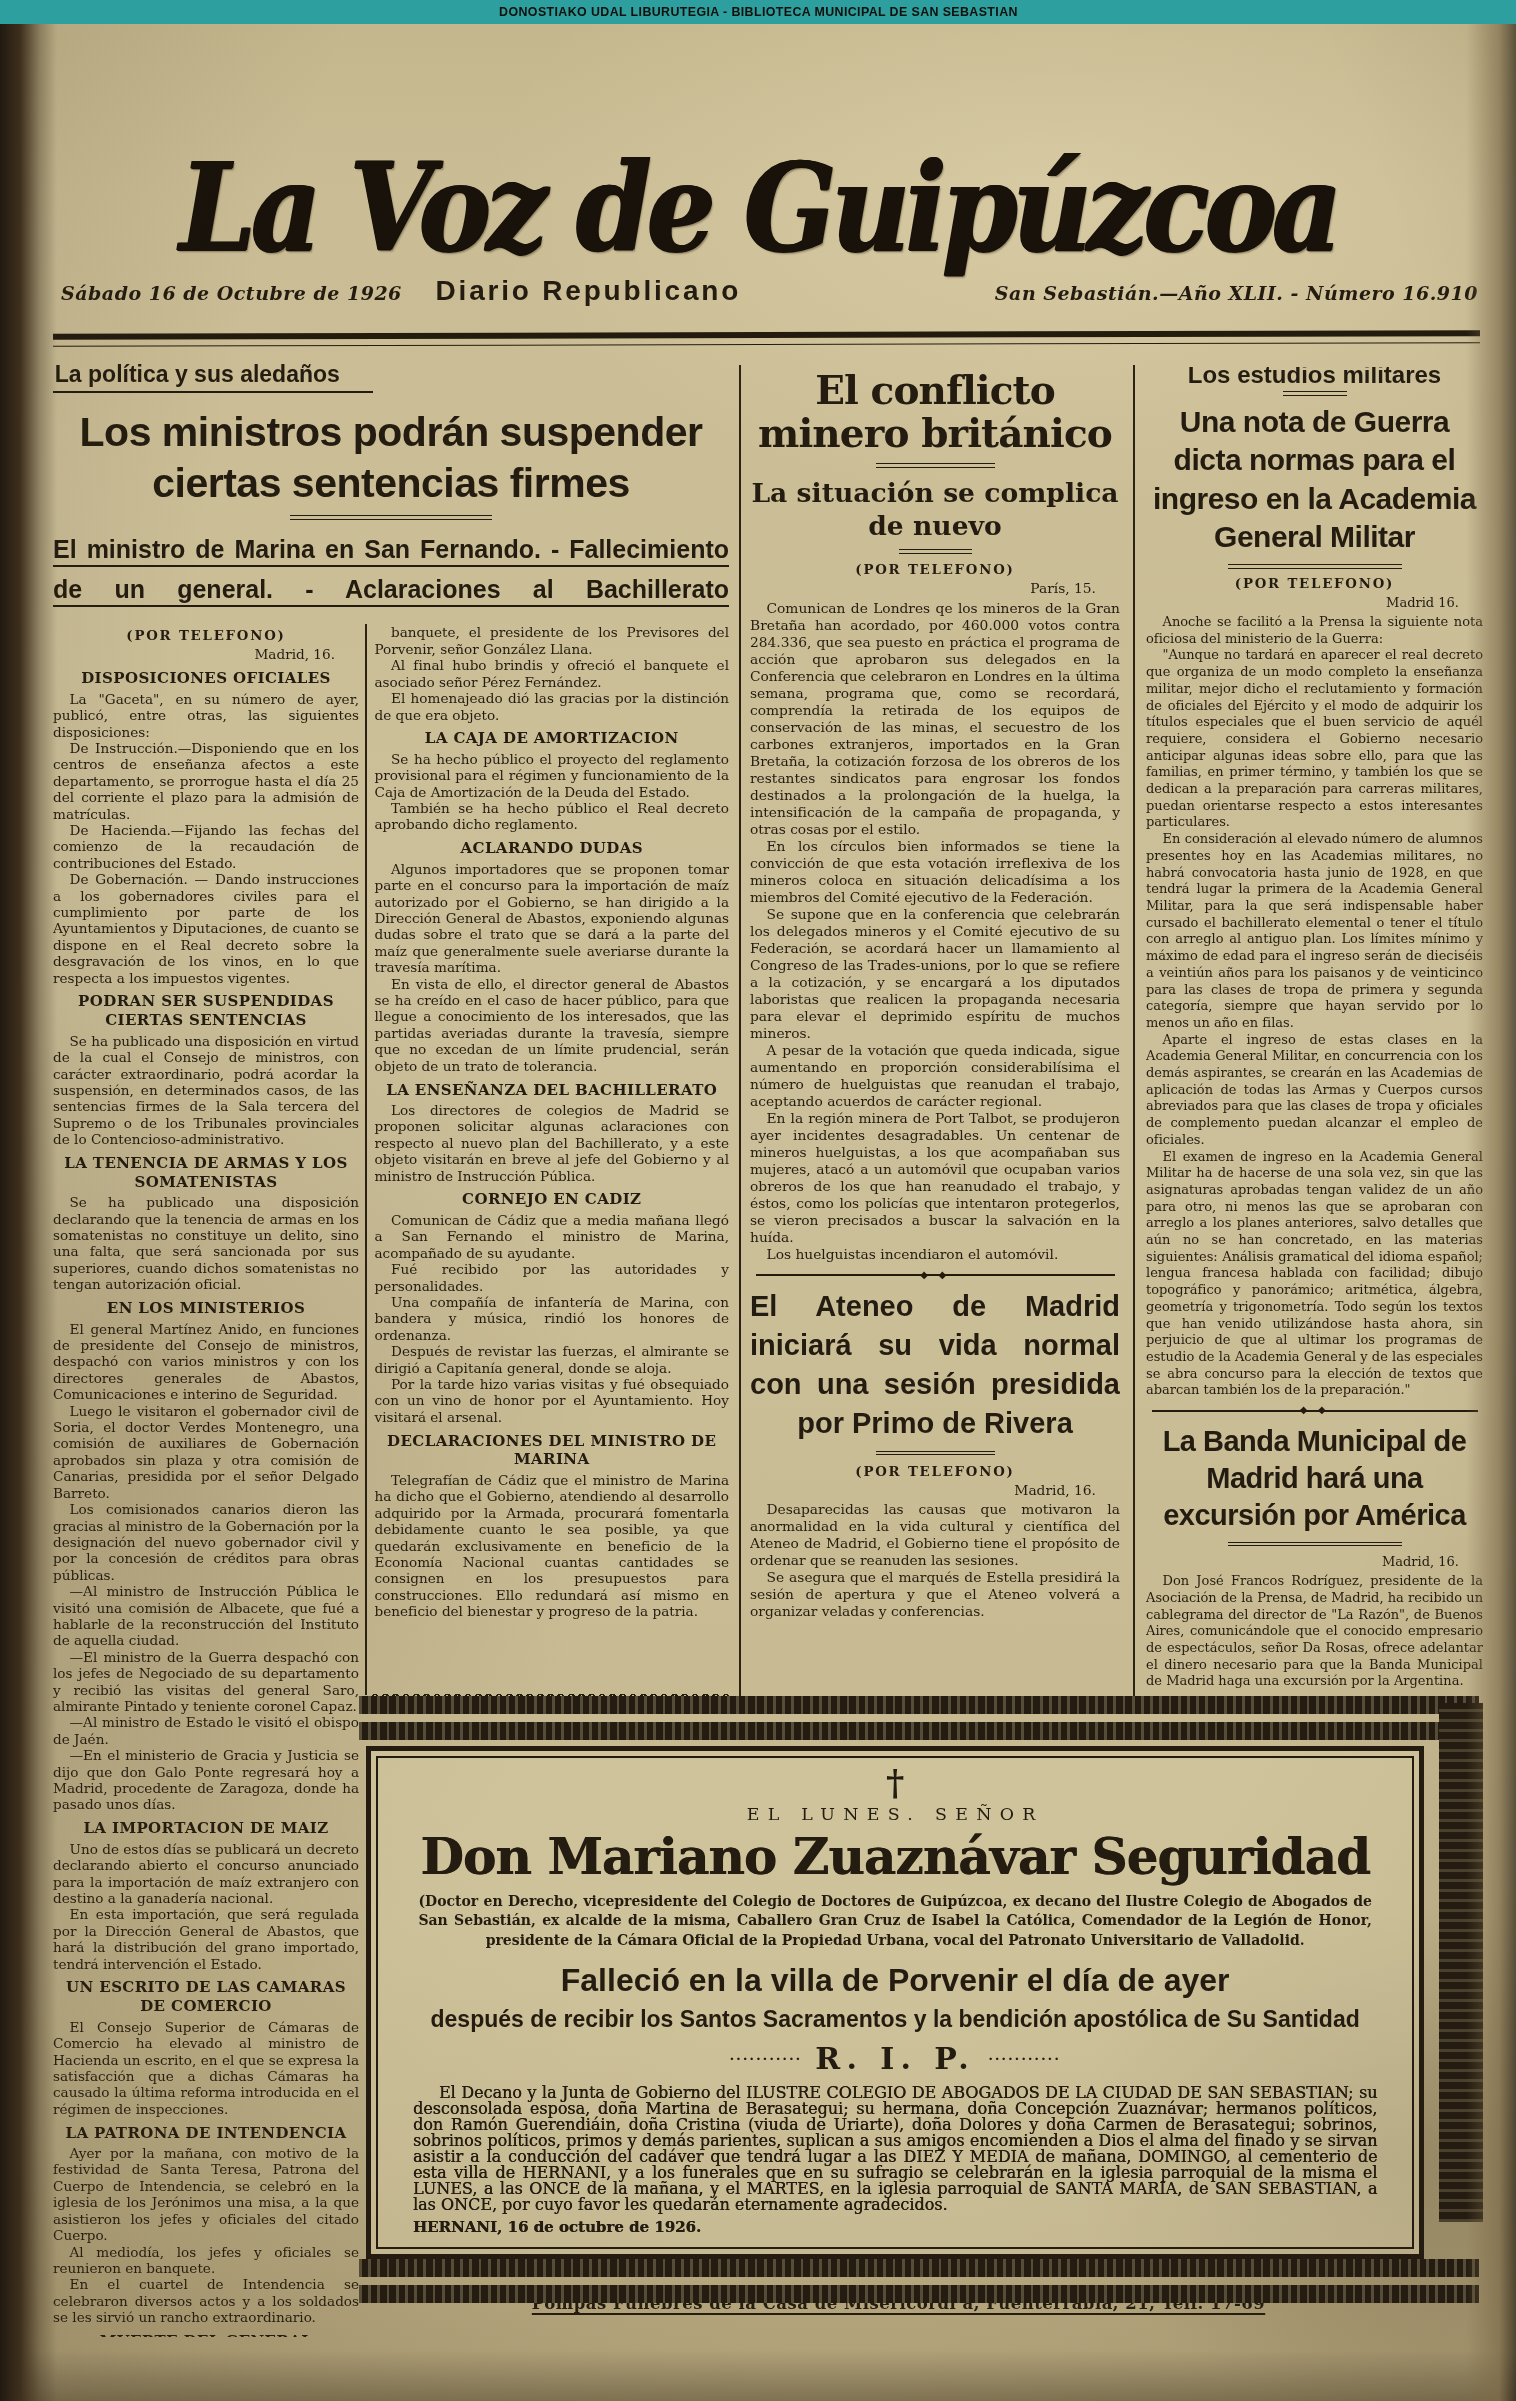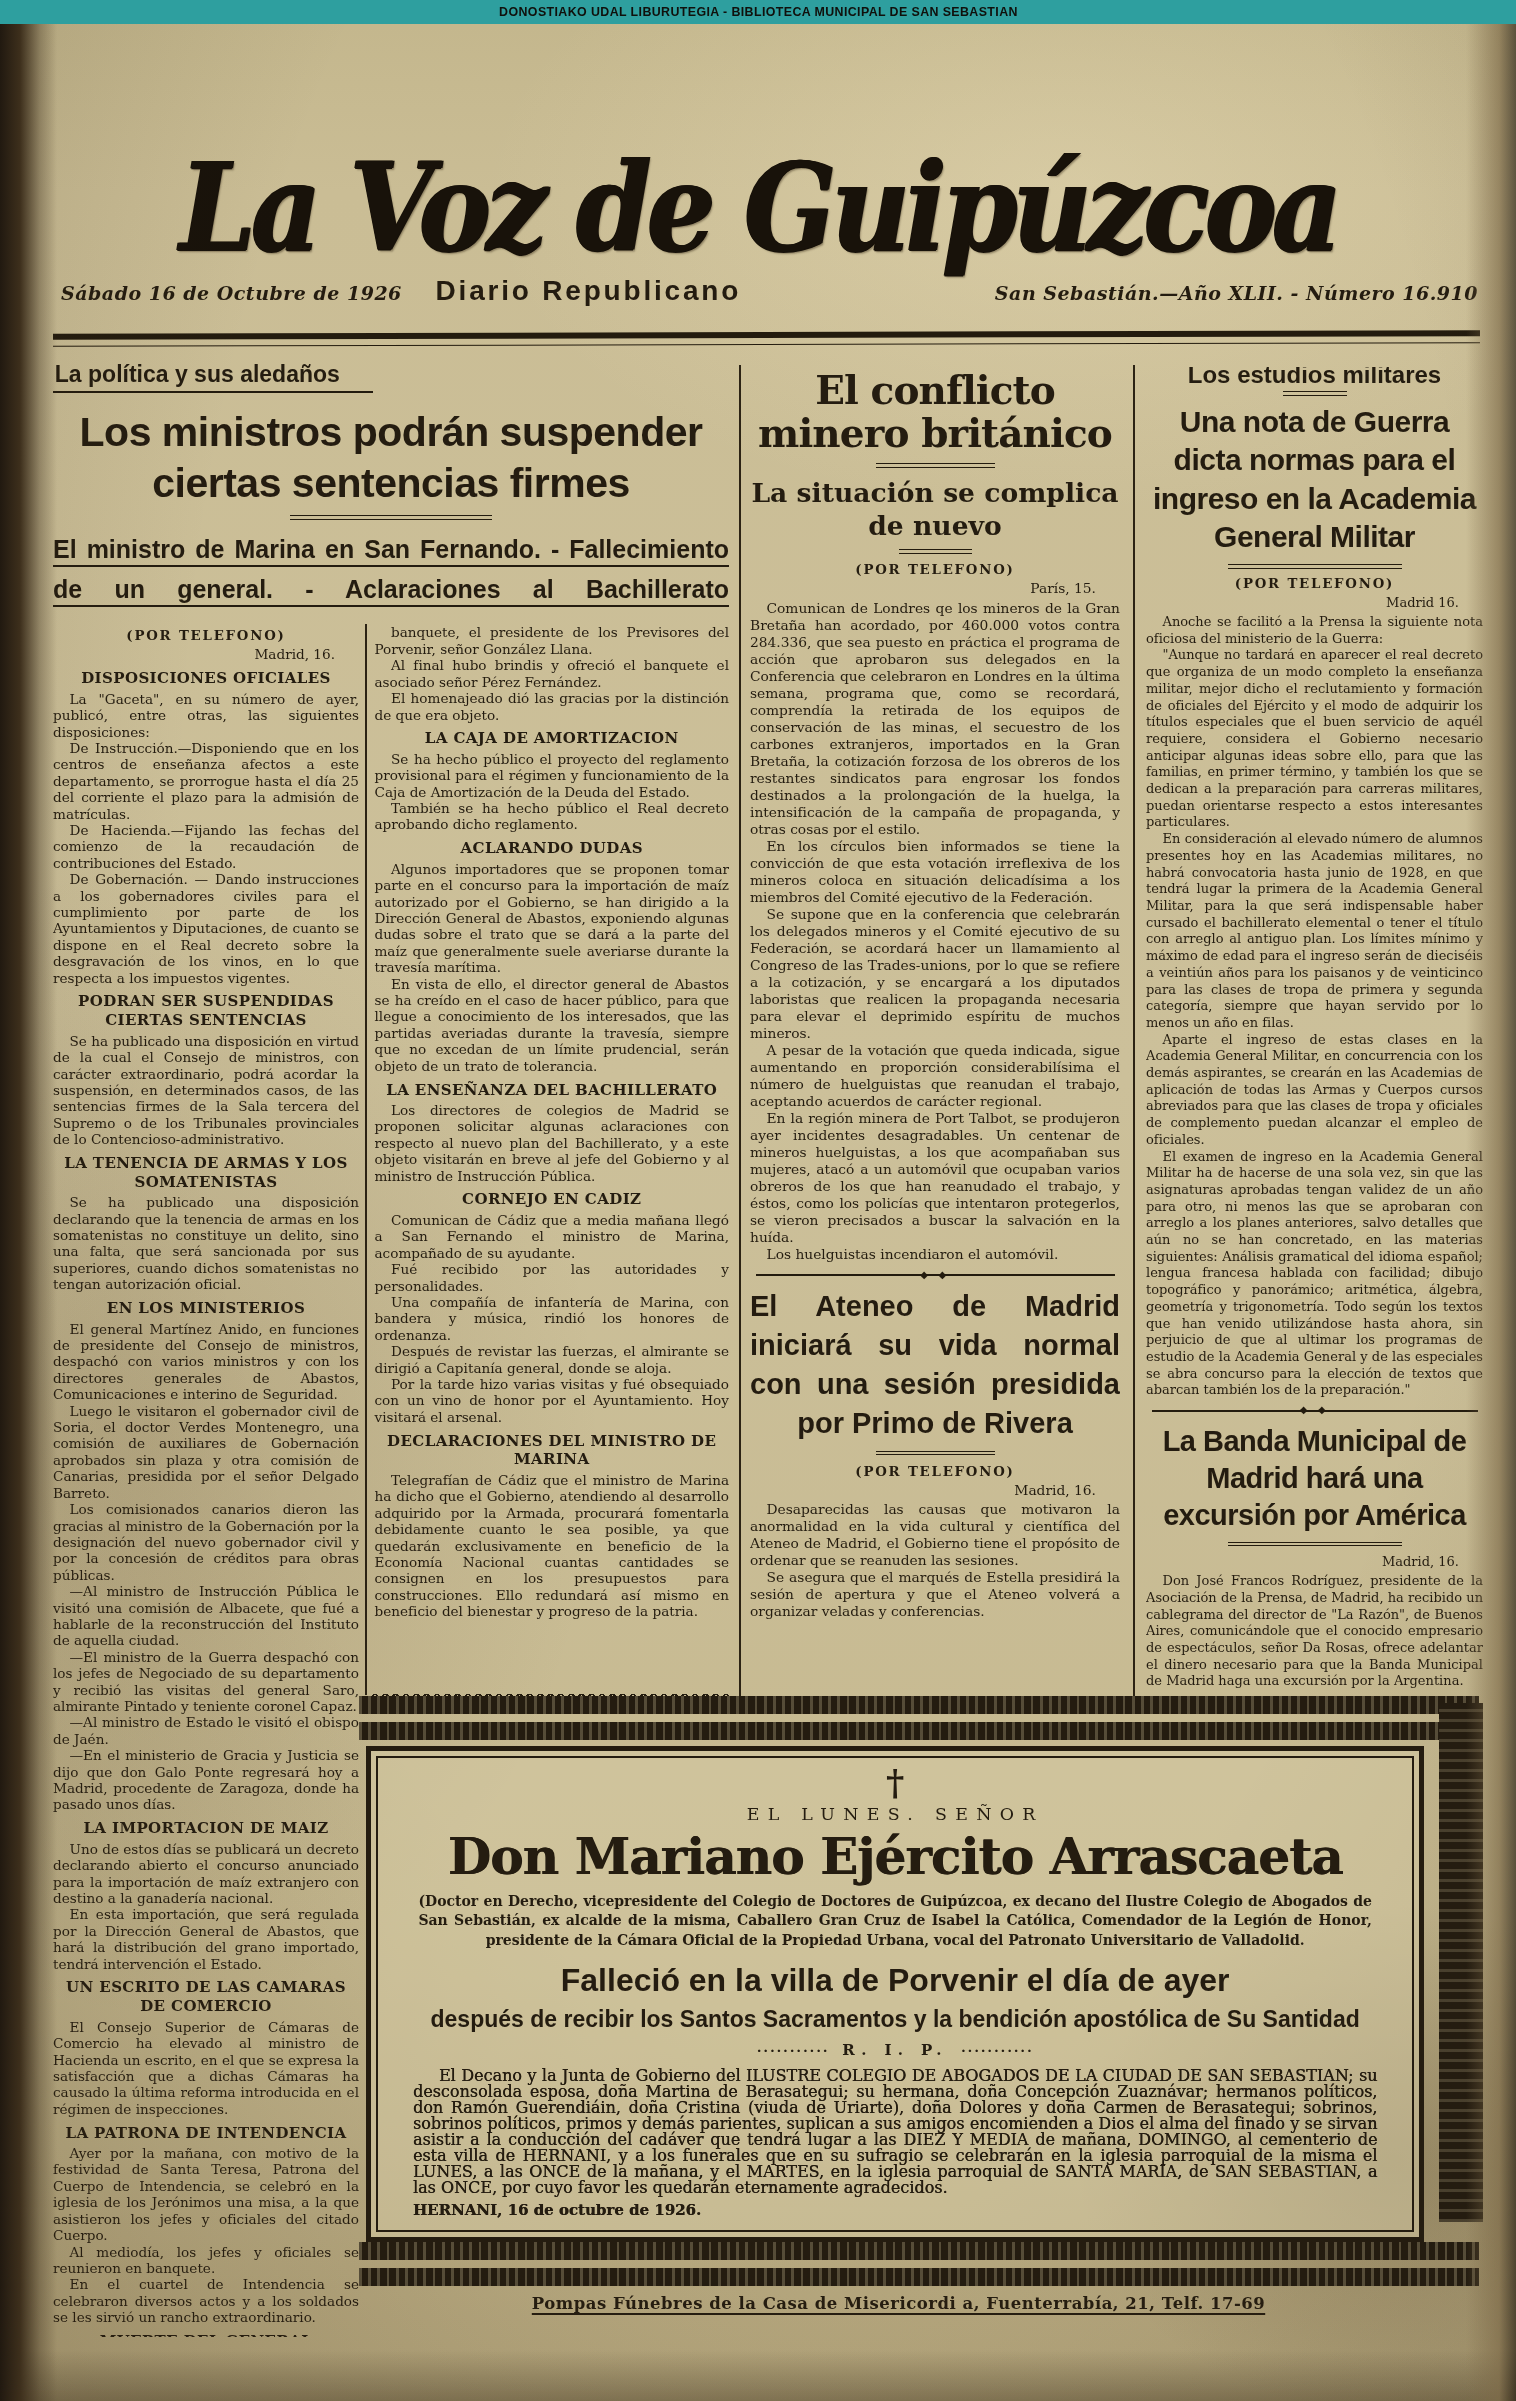--- a/index.html
+++ b/index.html
@@ -113,21 +113,21 @@
   .obit-honorific{text-align:center;font-size:17.4px;letter-spacing:8.3px;margin-top:1.8px;}
   .obit-name{text-align:center;font-weight:700;font-size:50px;line-height:1.1;margin:5.5px 0 7.3px;
       letter-spacing:-0.9px;text-shadow:0.7px 0 currentColor;}
   .obit-titles{font-weight:700;font-size:14px;line-height:1.42;text-align:justify;
       text-align-last:center;margin:0 5.5px;}
   .obit-died1{font-family:"Liberation Sans",sans-serif;font-weight:700;font-size:32px;
       text-align:center;margin-top:11px;}
   .obit-died2{font-family:"Liberation Sans",sans-serif;font-weight:700;font-size:23px;
       text-align:center;margin-top:7.3px;}
   .obit-rip-row{display:flex;justify-content:center;align-items:center;gap:13px;margin:7.3px 0 9.2px;}
-  .obit-rip{font-weight:700;font-size:15px;letter-spacing:6.4px;}
+  .obit-rip{font-weight:700;font-size:30px;letter-spacing:6.4px;}
   .obit-dots{font-size:13.8px;letter-spacing:1.8px;font-weight:700;transform:translateY(-2.8px);}
   .obit-body{font-size:16px;line-height:16px;text-align:justify;text-indent:26px;
       text-shadow:0.3px 0 currentColor;}
   .obit-date{text-align:left;padding-right:156px;font-weight:700;font-size:15px;margin-top:5.5px;
       text-shadow:0.3px 0 currentColor;}
 
   .footer-line{position:absolute;left:376px;top:2294px;width:1045px;text-align:center;
       font-weight:700;font-size:16.5px;letter-spacing:0.5px;
       text-decoration:underline;text-decoration-thickness:1.8px;text-underline-offset:3.7px;}
 </style>
@@ -267,21 +267,21 @@
   <div class="wavy wavy-left"></div>
 
   <section class="obit-wrap">
     <div class="obit-bar"></div>
     <div class="obit-bar"></div>
     <div class="obit-rightbar"></div>
     <div class="obit-box">
       <div class="obit-inner">
         <div class="obit-cross">†</div>
         <div class="obit-honorific">EL LUNES. SEÑOR</div>
-        <div class="obit-name">Don Mariano Ejército Arrascaeta</div>
+        <div class="obit-name">Don Mariano Zuaznávar Seguridad</div>
         <div class="obit-titles">(Doctor en Derecho, vicepresidente del Colegio de Doctores de Guipúzcoa, ex decano del Ilustre Colegio de Abogados de San Sebastián, ex alcalde de la misma, Caballero Gran Cruz de Isabel la Católica, Comendador de la Legión de Honor, presidente de la Cámara Oficial de la Propiedad Urbana, vocal del Patronato Universitario de Valladolid.</div>
         <div class="obit-died1">Falleció en la villa de Porvenir el día de ayer</div>
         <div class="obit-died2">después de recibir los Santos Sacramentos y la bendición apostólica de Su Santidad</div>
         <div class="obit-rip-row">
           <span class="obit-dots">...........</span>
           <span class="obit-rip">R. I. P.</span>
           <span class="obit-dots">...........</span>
         </div>
         <div class="obit-body">El Decano y la Junta de Gobierno del ILUSTRE COLEGIO DE ABOGADOS DE LA CIUDAD DE SAN SEBASTIAN; su desconsolada esposa, doña Martina de Berasategui; su hermana, doña Concepción Zuaznávar; hermanos políticos, don Ramón Guerendiáin, doña Cristina (viuda de Uriarte), doña Dolores y doña Carmen de Berasategui; sobrinos, sobrinos políticos, primos y demás parientes, suplican a sus amigos encomienden a Dios el alma del finado y se sirvan asistir a la conducción del cadáver que tendrá lugar a las DIEZ Y MEDIA de mañana, DOMINGO, al cementerio de esta villa de HERNANI, y a los funerales que en su sufragio se celebrarán en la iglesia parroquial de la misma el LUNES, a las ONCE de la mañana, y el MARTES, en la iglesia parroquial de SANTA MARIA, de SAN SEBASTIAN, a las ONCE, por cuyo favor les quedarán eternamente agradecidos.</div>
         <div class="obit-date">HERNANI, 16 de octubre de 1926.</div>

